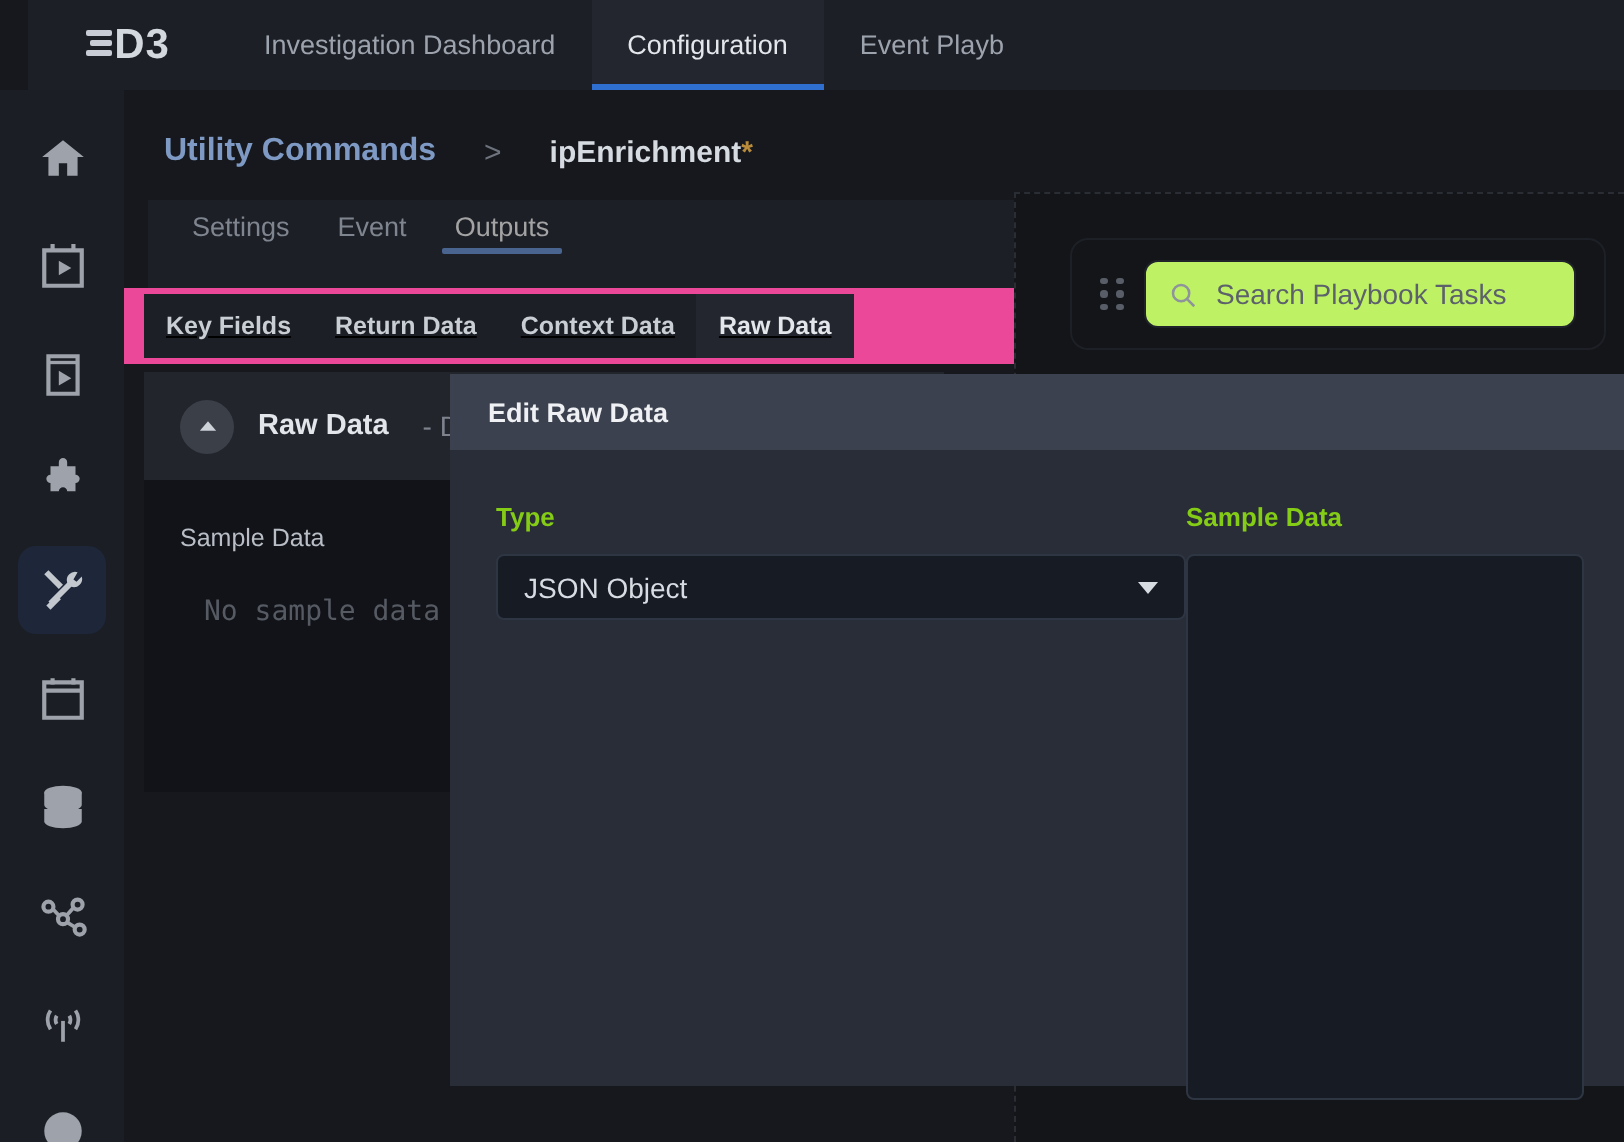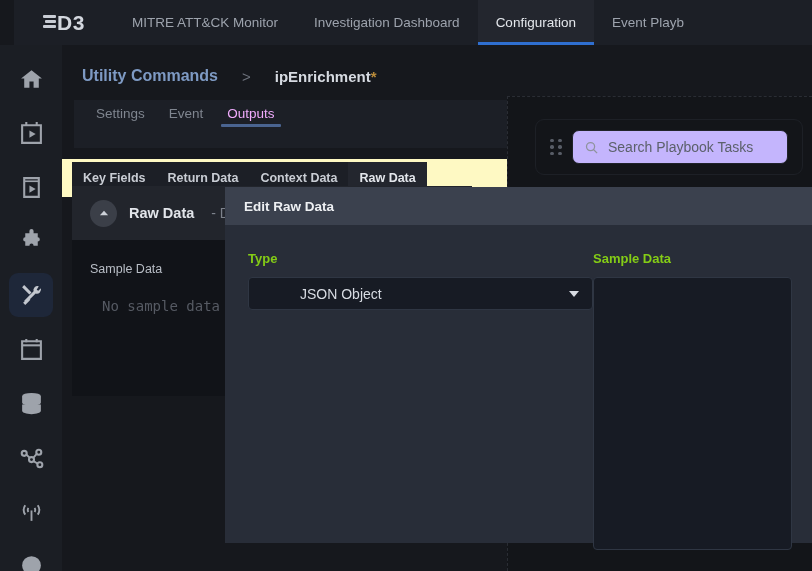--- a/index.html
+++ b/index.html
@@ -83,32 +83,32 @@
   .card {
     position: absolute; top: 55px; left: 12px;
     width: 445px; height: 48px;
     background: #1c1f26;
   }
   .tabrow { display: flex; align-items: flex-start; height: 48px; padding-left: 12px; gap: 4px;}
   .tab {
     padding: 6px 10px 9px; font-size: 13.5px; color: #7f858f; cursor: pointer;
     position: relative;
   }
-  .tab.active { color: #f0abfc; }
+  .tab.active { color: #a3a3a3; }
   .tab.active::after {
     content: ""; position: absolute; left: 4px; right: 4px; bottom: 3px;
     height: 3px; background: #4a6490; border-radius: 1px;
   }
 
   
   .subtabs {
-    position: absolute; top: 114px; left: 0;
+    position: absolute; top: 99px; left: 0;
     width: 520px; height: 38px;
-    background: #fef9c3;
-    display: flex; align-items: center; padding-left: 10px;
+    background: #ec4899;
+    display: flex; align-items: center; padding-left: 10px; text-decoration: underline;
   }
   .subtab {
     padding: 9px 11px; font-size: 12.5px; color: #cfd3da;
     font-weight: bold; cursor: pointer; white-space: nowrap;
   }
   .subtab.dim { color: #c9cdd4; background: #1c1f26; }
   .subtab.active { background: #23262e; color: #e3e6eb; }
 
   
   .rawpanel {
@@ -149,21 +149,21 @@
     border: 1px solid #1d2026; border-radius: 9px;
     display: flex; align-items: center; gap: 10px; padding-left: 14px;
   }
   .dots6 {
     display: grid; grid-template-columns: repeat(2, 4px); gap: 3px 4px;
     cursor: grab;
   }
   .dots6 span { width: 3.5px; height: 3.5px; border-radius: 50%; background: #585d67; }
   .searchbox {
     width: 216px; height: 34px; border-radius: 7px;
-    background: #c4b5fd; border: 1px solid #20232a;
+    background: #bef264; border: 1px solid #20232a;
     display: flex; align-items: center; gap: 9px; padding: 0 11px;
     cursor: text;
   }
   .searchbox svg { width: 15px; height: 15px; stroke: #8e939c; fill: none; stroke-width: 2; }
   .searchbox .ph { font-size: 14px; color: #5c616b; }
 
   
   .modal {
     position: absolute; top: 187px; left: 225px;
     width: 587px; height: 356px;
@@ -178,21 +178,21 @@
   .modal-body { display: flex; padding: 26px 0 0 23px; gap: 0; }
   .field { width: 345px; }
   .field.right { width: 219px; }
   .field-label { font-size: 13px; font-weight: bold; color: #84cc16; }
   .select {
     margin-top: 11px; width: 345px; height: 33px;
     background: #171b24; border: 1px solid #2f3643; border-radius: 4px;
     display: flex; align-items: center; justify-content: space-between;
     padding: 0 13px; cursor: pointer;
   }
-  .select .val { font-size: 14px; color: #d7dbe2; margin-left: 38px; }
+  .select .val { font-size: 14px; color: #d7dbe2; }
   .caret {
     width: 0; height: 0; border-left: 5px solid transparent;
     border-right: 5px solid transparent; border-top: 6px solid #d7dbe2;
   }
   .textarea {
     margin-top: 11px; width: 199px; height: 273px;
     background: #171b24; border: 1px solid #2f3643; border-radius: 4px;
     cursor: text;
   }
 </style>
@@ -205,23 +205,20 @@
     <div class="logo">
       <span class="bars">
         <i></i>
           <i></i>
           <i></i>
       </span>
       <span class="d3">D3</span>
     </div>
     <div class="navtabs">
       <div class="navtab">
-        <span>MITRE ATT&amp;CK Monitor</span>
-      </div>
-      <div class="navtab">
         <span>Investigation Dashboard</span>
       </div>
       <div class="navtab active">
         <span>Configuration</span>
       </div>
       <div class="navtab">
         <span>Event Playb</span>
       </div>
     </div>
   </div>

